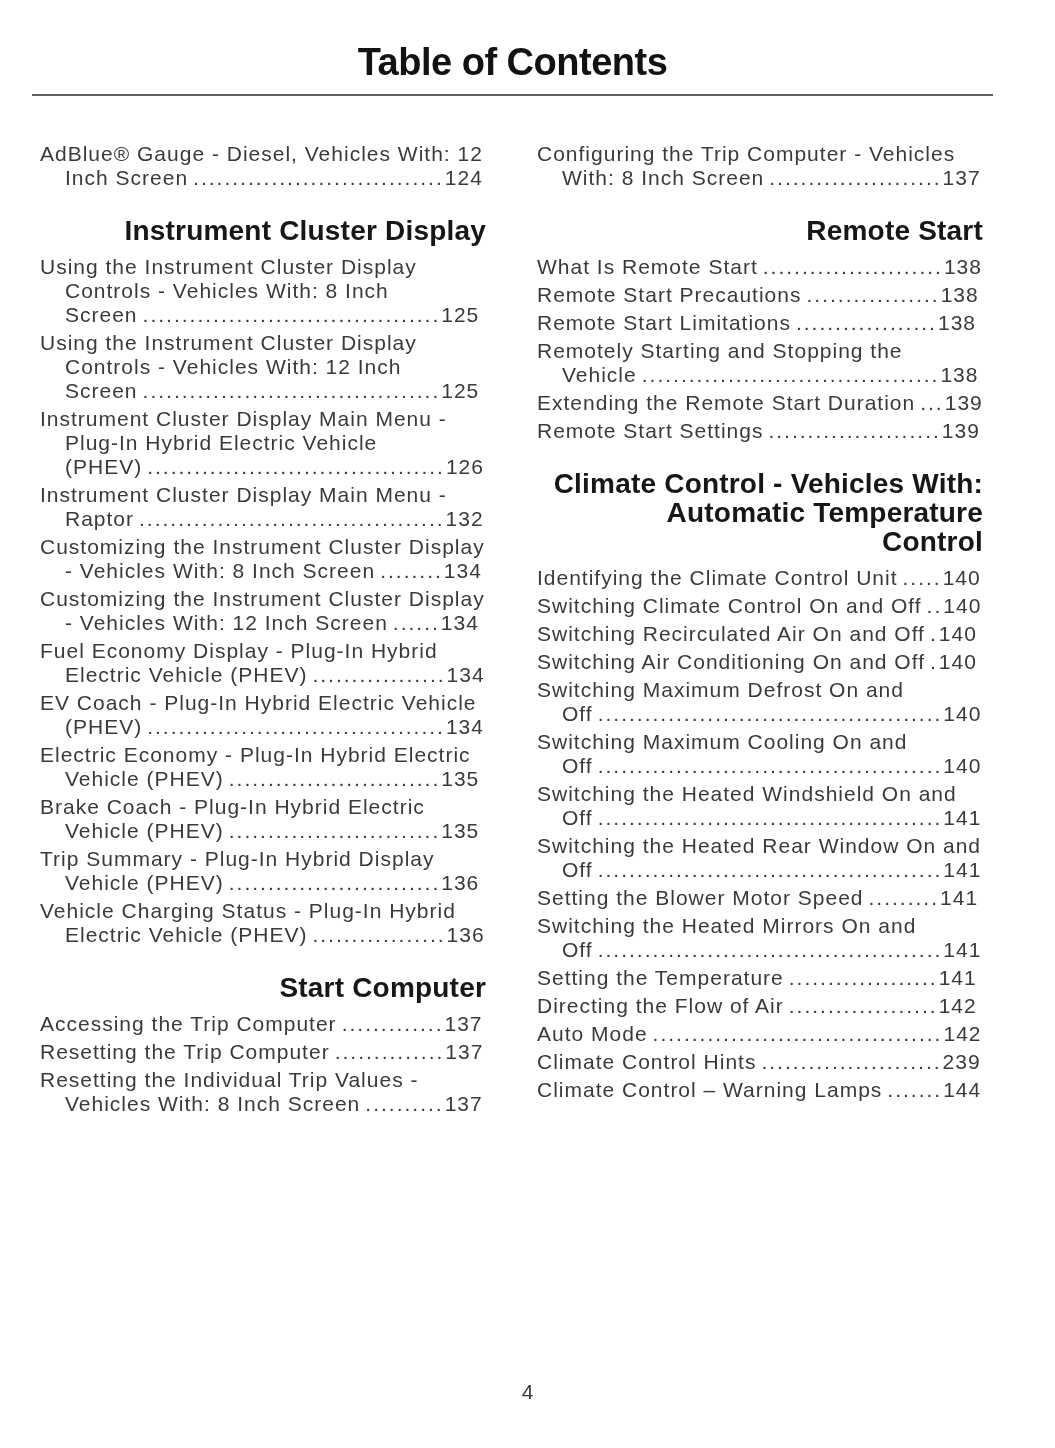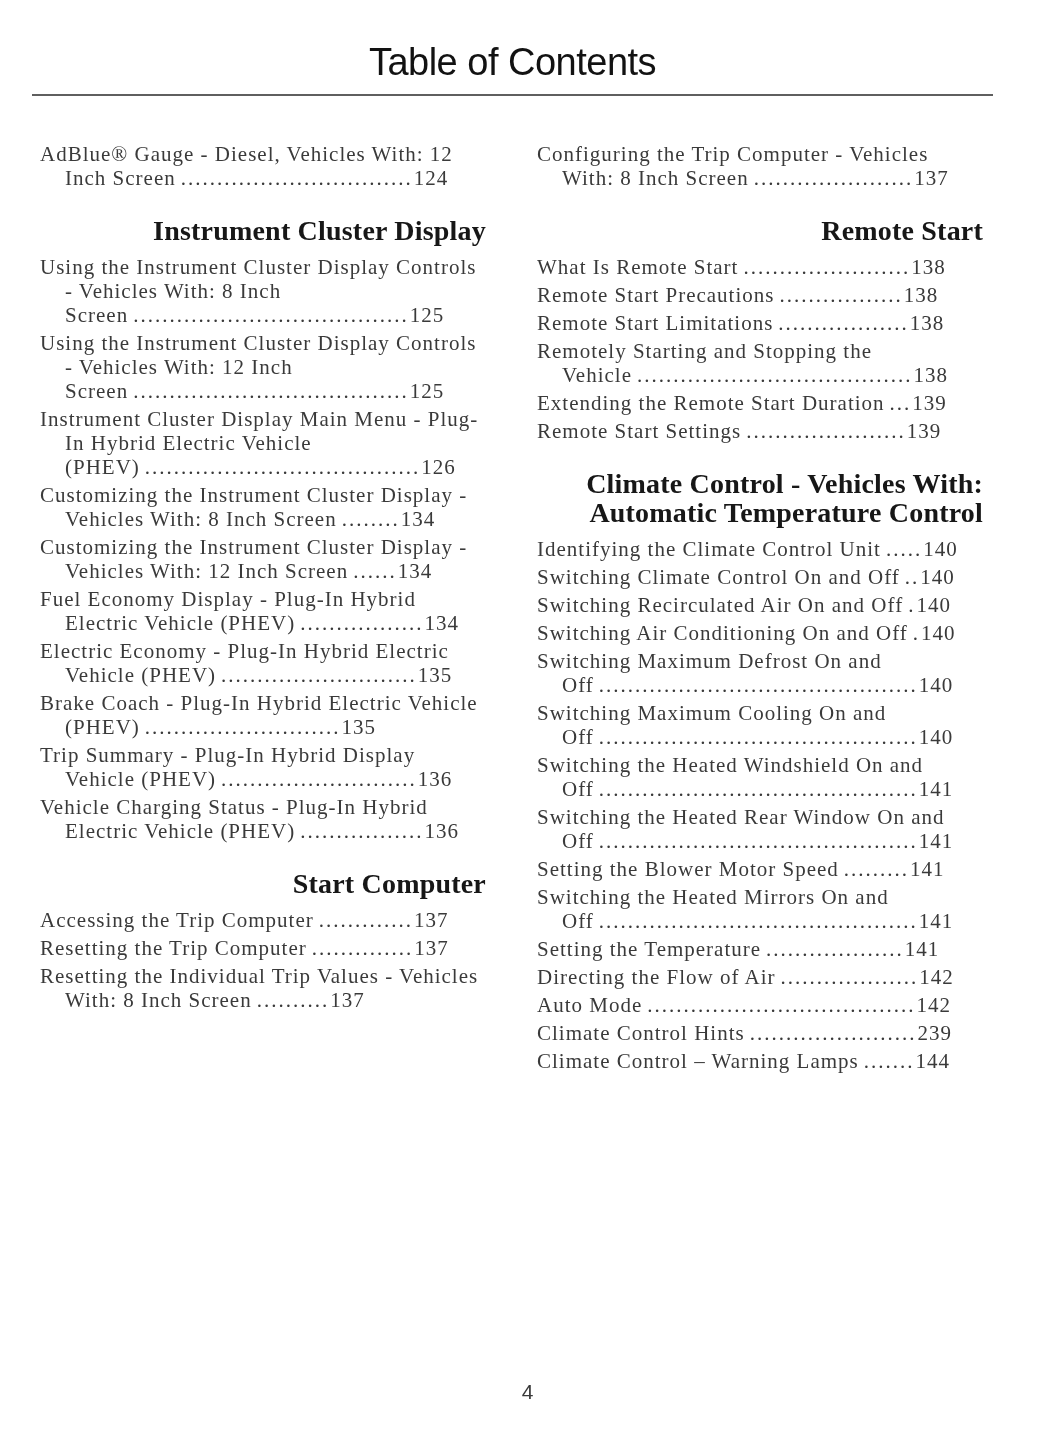--- a/index.html
+++ b/index.html
@@ -13,31 +13,31 @@
   body{
     width:1055px;height:1448px;position:relative;overflow:hidden;
     background:var(--paper);
     font-family:"Liberation Sans","DejaVu Sans",sans-serif;
     color:var(--body-ink);
   }
   .page-header{margin:0 62px 0 32px;}
   .page-title{
     margin:40px 0 0 0;
     text-align:center;
-    font-size:38px;line-height:44px;font-weight:400;
+    font-size:38px;line-height:44px;font-weight:700;
     letter-spacing:-0.5px;
     color:#121212;
   }
   .title-rule{
     border:0;border-top:2px solid var(--rule-ink);
     margin:10px 0 0 0;height:0;
   }
   .columns{
     display:flex;gap:51px;
-    padding:0 0 0 40px;margin-top:46px;font-family:Liberation Serif, serif;
+    padding:0 0 0 40px;margin-top:46px;
   }
   .toc-column{width:446px;flex:0 0 446px;}
   .toc-heading{
     font-size:28px;line-height:29px;font-weight:800;
     letter-spacing:0.2px;color:var(--heading-ink);
     margin:26px 0 10px 0;
     padding-left:25px;text-indent:-25px;text-align:right;
   }
   .toc-column > .toc-heading:first-child{margin-top:0;}
   .toc-entry{
@@ -66,23 +66,25 @@
   <hr class="title-rule">
 </div>
 
 <div class="columns">
   <div class="toc-column">
       <div class="toc-entry"><span class="t">AdBlue® Gauge - Diesel, Vehicles With: 12 Inch Screen</span><span class="dots">................................</span><span class="pg">124</span></div>
       <h2 class="toc-heading">Instrument Cluster Display</h2>
       <div class="toc-entry"><span class="t">Using the Instrument Cluster Display Controls - Vehicles With: 8 Inch Screen</span><span class="dots">......................................</span><span class="pg">125</span></div>
       <div class="toc-entry"><span class="t">Using the Instrument Cluster Display Controls - Vehicles With: 12 Inch Screen</span><span class="dots">......................................</span><span class="pg">125</span></div>
       <div class="toc-entry"><span class="t">Instrument Cluster Display Main Menu - Plug-In Hybrid Electric Vehicle (PHEV)</span><span class="dots">......................................</span><span class="pg">126</span></div>
+      <div class="toc-entry"><span class="t">Instrument Cluster Display Main Menu - Raptor</span><span class="dots">.......................................</span><span class="pg">132</span></div>
       <div class="toc-entry"><span class="t">Customizing the Instrument Cluster Display - Vehicles With: 8 Inch Screen</span><span class="dots">........</span><span class="pg">134</span></div>
       <div class="toc-entry"><span class="t">Customizing the Instrument Cluster Display - Vehicles With: 12 Inch Screen</span><span class="dots">......</span><span class="pg">134</span></div>
       <div class="toc-entry"><span class="t">Fuel Economy Display - Plug-In Hybrid Electric Vehicle (PHEV)</span><span class="dots">.................</span><span class="pg">134</span></div>
+      <div class="toc-entry"><span class="t">EV Coach - Plug-In Hybrid Electric Vehicle (PHEV)</span><span class="dots">......................................</span><span class="pg">134</span></div>
       <div class="toc-entry"><span class="t">Electric Economy - Plug-In Hybrid Electric Vehicle (PHEV)</span><span class="dots">...........................</span><span class="pg">135</span></div>
       <div class="toc-entry"><span class="t">Brake Coach - Plug-In Hybrid Electric Vehicle (PHEV)</span><span class="dots">...........................</span><span class="pg">135</span></div>
       <div class="toc-entry"><span class="t">Trip Summary - Plug-In Hybrid Display Vehicle (PHEV)</span><span class="dots">...........................</span><span class="pg">136</span></div>
       <div class="toc-entry"><span class="t">Vehicle Charging Status - Plug-In Hybrid Electric Vehicle (PHEV)</span><span class="dots">.................</span><span class="pg">136</span></div>
       <h2 class="toc-heading">Start Computer</h2>
       <div class="toc-entry"><span class="t">Accessing the Trip Computer</span><span class="dots">.............</span><span class="pg">137</span></div>
       <div class="toc-entry"><span class="t">Resetting the Trip Computer</span><span class="dots">..............</span><span class="pg">137</span></div>
       <div class="toc-entry"><span class="t">Resetting the Individual Trip Values - Vehicles With: 8 Inch Screen</span><span class="dots">..........</span><span class="pg">137</span></div>
     </div>
   <div class="toc-column">

